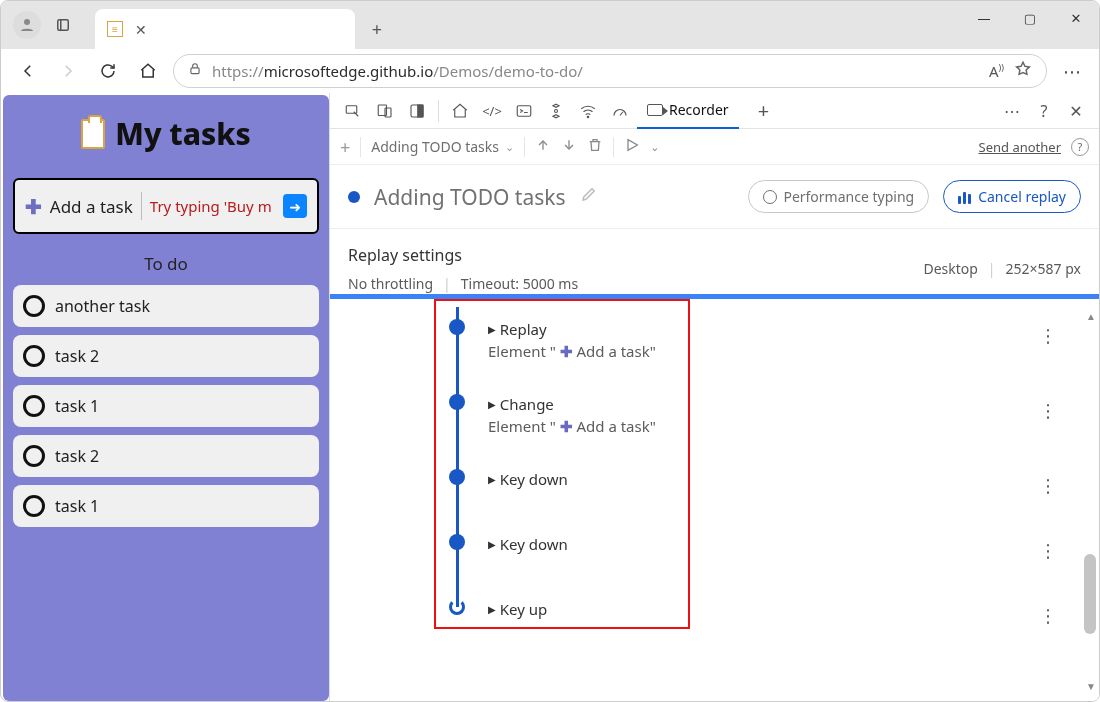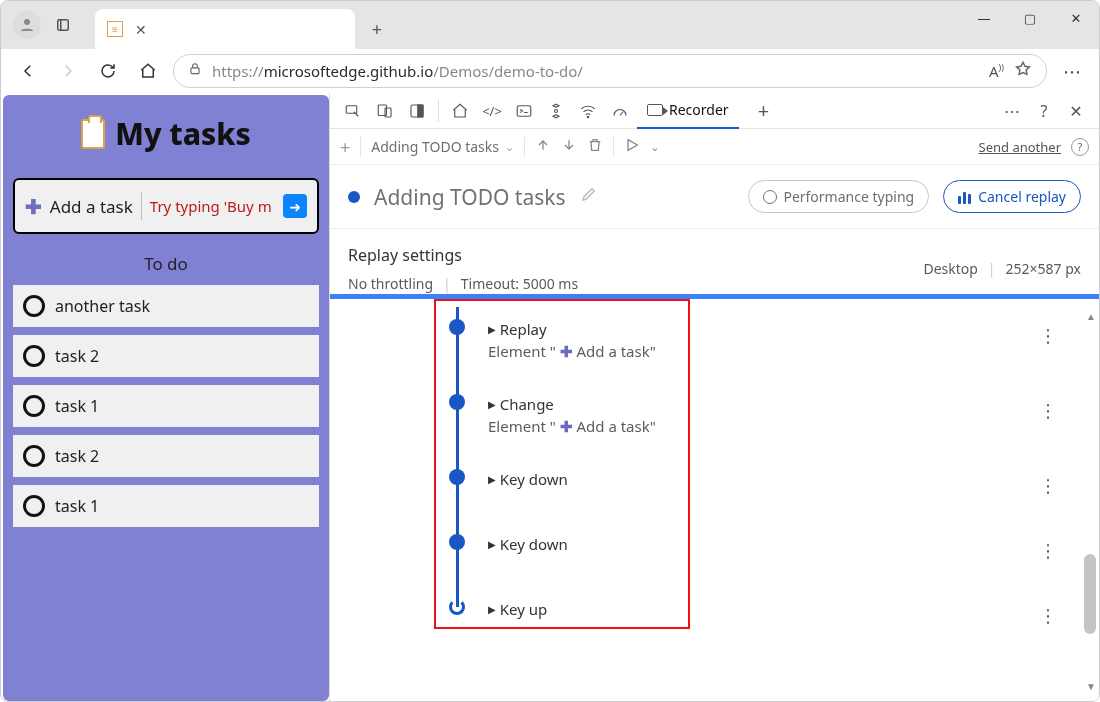--- a/index.html
+++ b/index.html
@@ -35,21 +35,21 @@
 .page { width: 326px; background:#8181d4; padding:0 10px 10px 10px; border-radius:6px; margin:2px 0 2px 2px; overflow:hidden;}
 .page h1 { display:flex; align-items:center; justify-content:center; gap:10px; font-size:30px; font-weight:800; color:#111; margin:18px 0 24px;}
 .page h1 .clip { width:24px; height:30px; background:#fff; border:2px solid #d9a441; border-radius:2px; position:relative;}
 .page h1 .clip::before { content:""; position:absolute; top:-6px; left:5px; width:10px; height:6px; border:2px solid #d9a441; border-bottom:none; border-radius:3px 3px 0 0; background:#fff;}
 .addbox { background:#f0f0f0; border:2px solid #000; border-radius:6px; height:56px; display:flex; align-items:center; padding:0 10px; gap:8px;}
 .addbox .plus { color:#6f6fc2; font-size:20px; font-weight:700;}
 .addbox .label { font-size:17px; color:#222;}
 .addbox .input { flex:1; min-width:0; border-left:1px solid #bbb; padding-left:8px; height:28px; display:flex; align-items:center; color:#b91c1c; font-size:15px; overflow:hidden; white-space:nowrap;}
 .addbox .go { width:24px; height:24px; border-radius:4px; background:#0a84ff; color:#fff; display:flex; align-items:center; justify-content:center; font-size:14px;}
 .todo-head { text-align:center; font-size:17px; color:#222; margin:18px 0 10px;}
-.task { background:#f0f0f0; border-radius:0; height:42px; display:flex; align-items:center; padding:0 10px; gap:10px; margin-bottom:8px;}
+.task { background:#f0f0f0; border-radius:8px; height:42px; display:flex; align-items:center; padding:0 10px; gap:10px; margin-bottom:8px;}
 .task .ring { width:22px; height:22px; border:3px solid #111; border-radius:50%;}
 .task .t { font-size:16px; color:#222;}
 
 
 .dev { flex:1; display:flex; flex-direction:column; border-left:1px solid #ddd; background:#fff;}
 .dev-top { height:36px; display:flex; align-items:center; padding:0 8px; gap:2px; border-bottom:1px solid #e3e3e3;}
 .dt-ic { width:30px; height:30px; display:flex; align-items:center; justify-content:center; color:#555;}
 .dt-sep { width:1px; height:22px; background:#ddd; margin:0 4px;}
 .dt-tab { height:36px; display:flex; align-items:center; gap:6px; padding:0 10px; font-size:14px; color:#333;}
 .dt-tab.active { border-bottom:2px solid #0a62d0; color:#111;}

